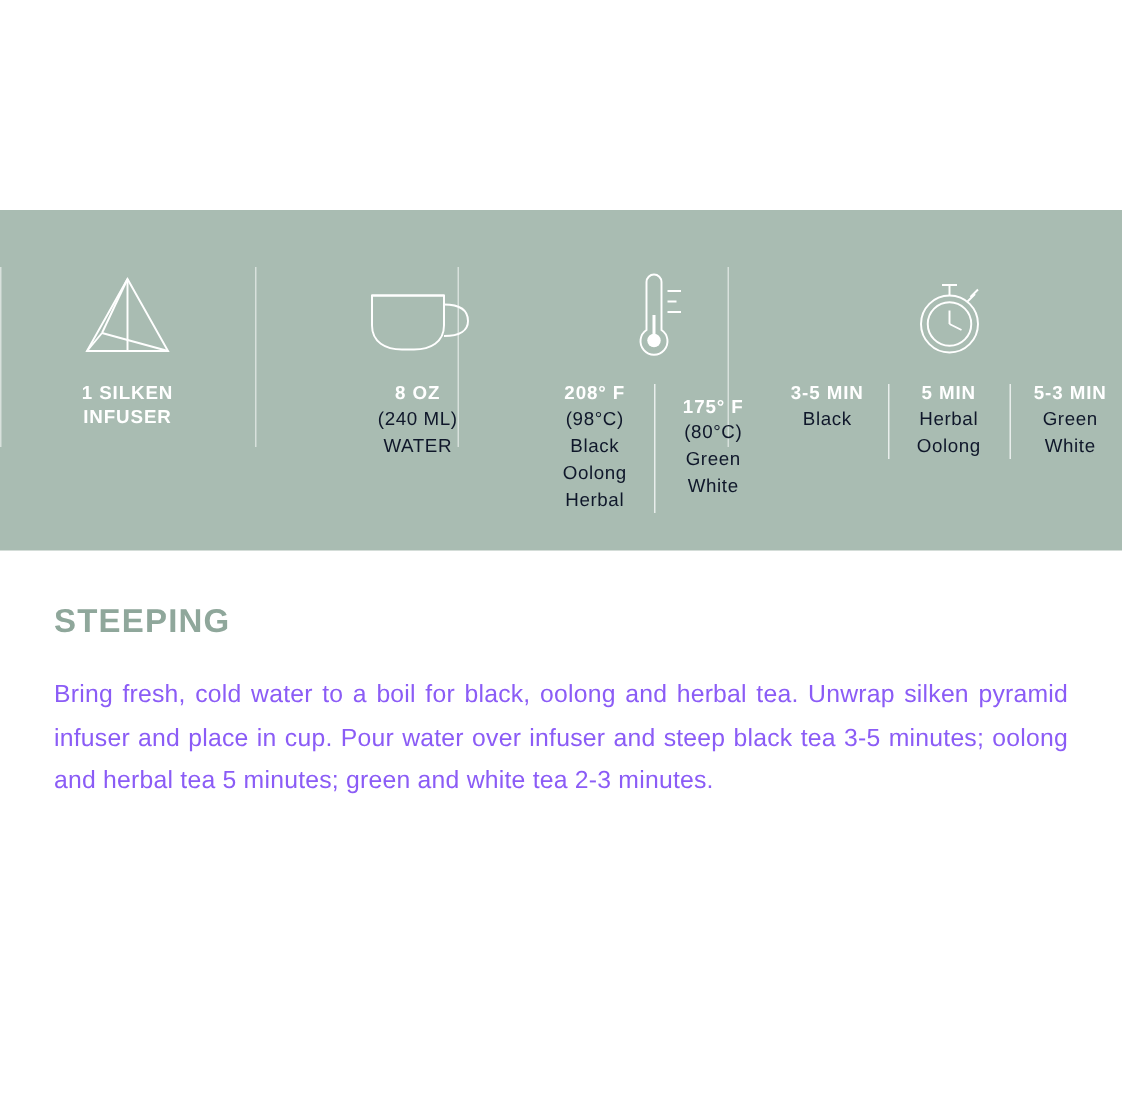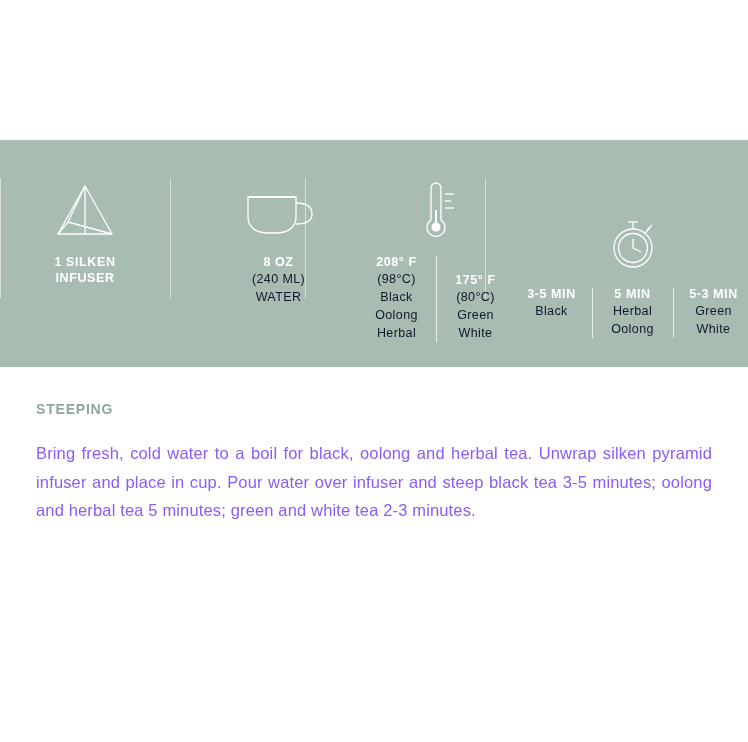--- a/index.html
+++ b/index.html
@@ -44,21 +44,21 @@
     position: relative;
     display: flex;
     flex-direction: column;
     align-items: center;
     color: #ffffff;
     box-sizing: border-box;
   }
   .col-pyramid { width: 170px; padding-top: 38px; }
   .col-cup     { width: 135px; padding-top: 38px; margin-left: 41px; }
   .col-temp    { width: 180px; padding-top: 38px; }
-  .col-time    { width: 213px; padding-top: 38px; margin-top: 32px; }
+  .col-time    { width: 213px; padding-top: 38px; }
 
   .divider {
     position: absolute;
     top: 38px;
     width: 1px;
     height: 120px;
     background: rgba(255,255,255,0.55);
   }
   .div1 { left: 170px; }
   .div2 { left: 305px; }
@@ -86,21 +86,21 @@
     letter-spacing: 0.4px;
     line-height: 18px;
     text-align: center;
     color: #0f172a;
   }
 
   
   .split2 {
     display: flex;
     justify-content: center;
-    align-items: flex-end;
+    align-items: center;
   }
   .split2 .cell {
     width: 62px;
     text-align: center;
   }
   .vline {
     width: 1px;
     background: rgba(255,255,255,0.75);
     margin: 2px 8px 0 8px;
     align-self: stretch;
@@ -125,21 +125,21 @@
   .content {
     position: absolute;
     top: 367px;
     left: 0;
     width: 748px;
     padding: 30px 36px 0 36px;
     box-sizing: border-box;
   }
   .heading {
     color: #8fa79b;
-    font-size: 14px;
+    font-size: 22px;
     font-weight: bold;
     letter-spacing: 0.8px;
     margin: 4px 0 22px 0;
   }
   .para {
     color: #8b5cf6;
     font-size: 16.5px;
     line-height: 28.5px;
     text-align: justify;
     margin: 0;

